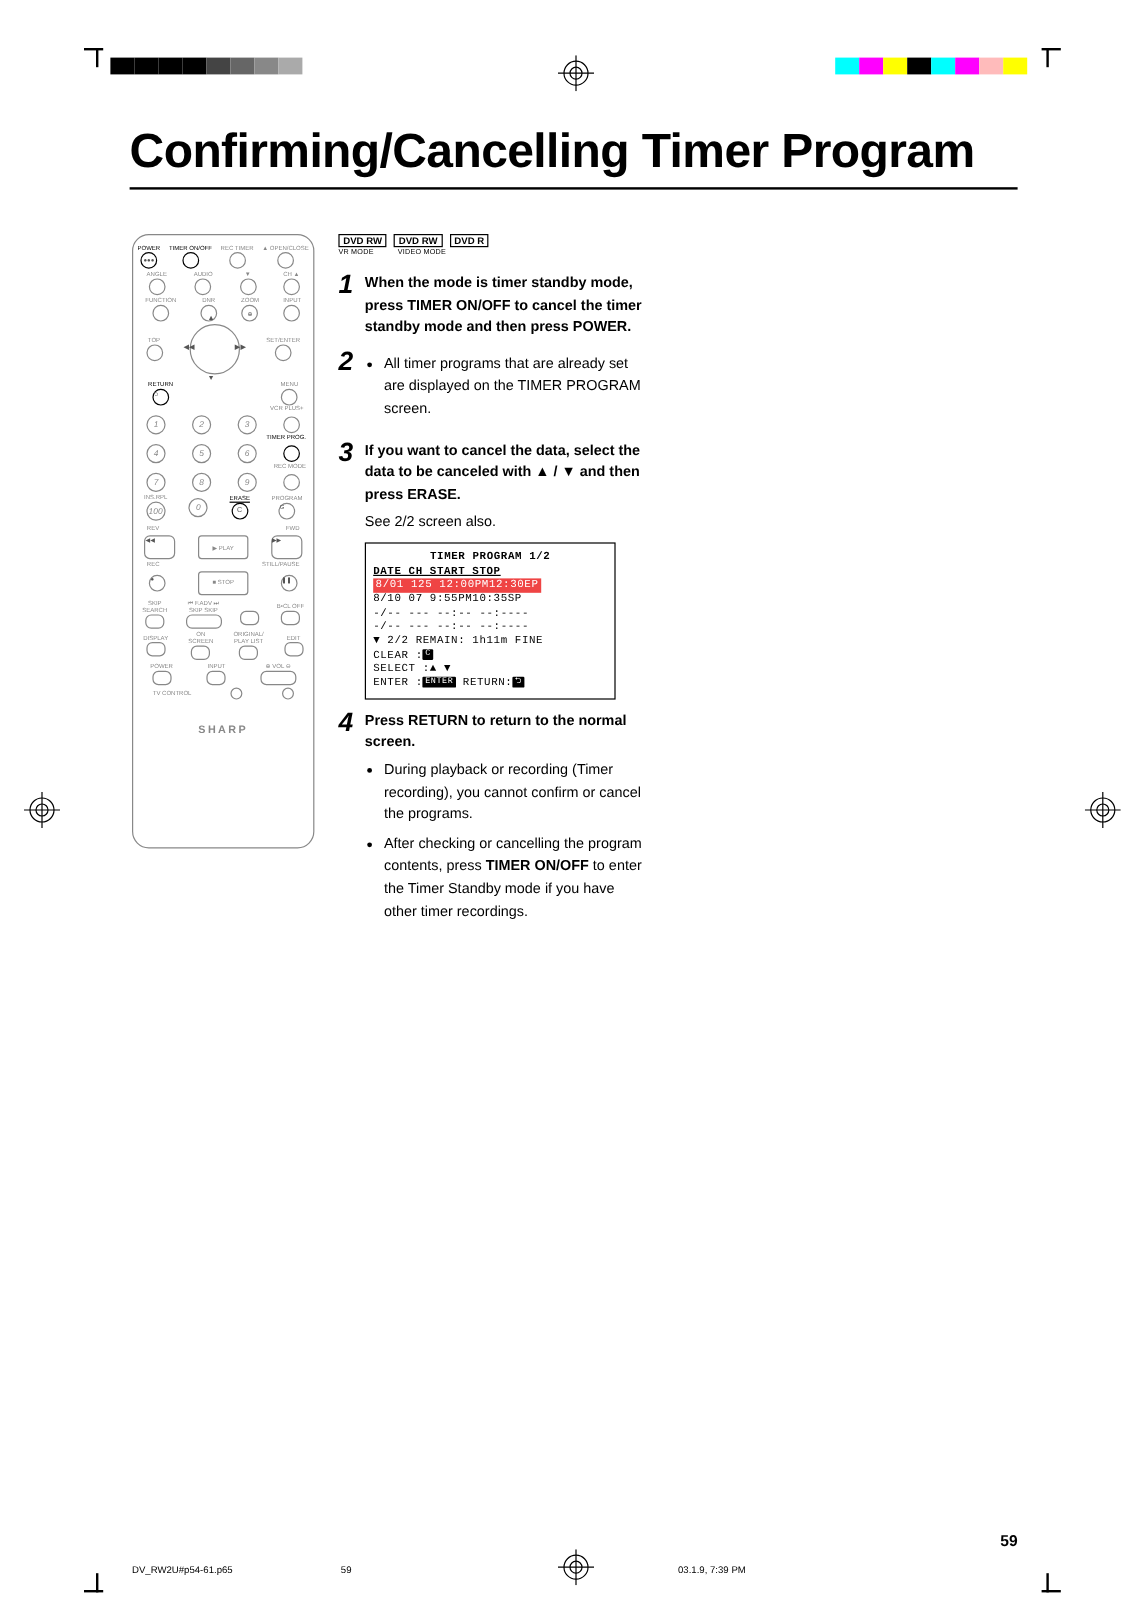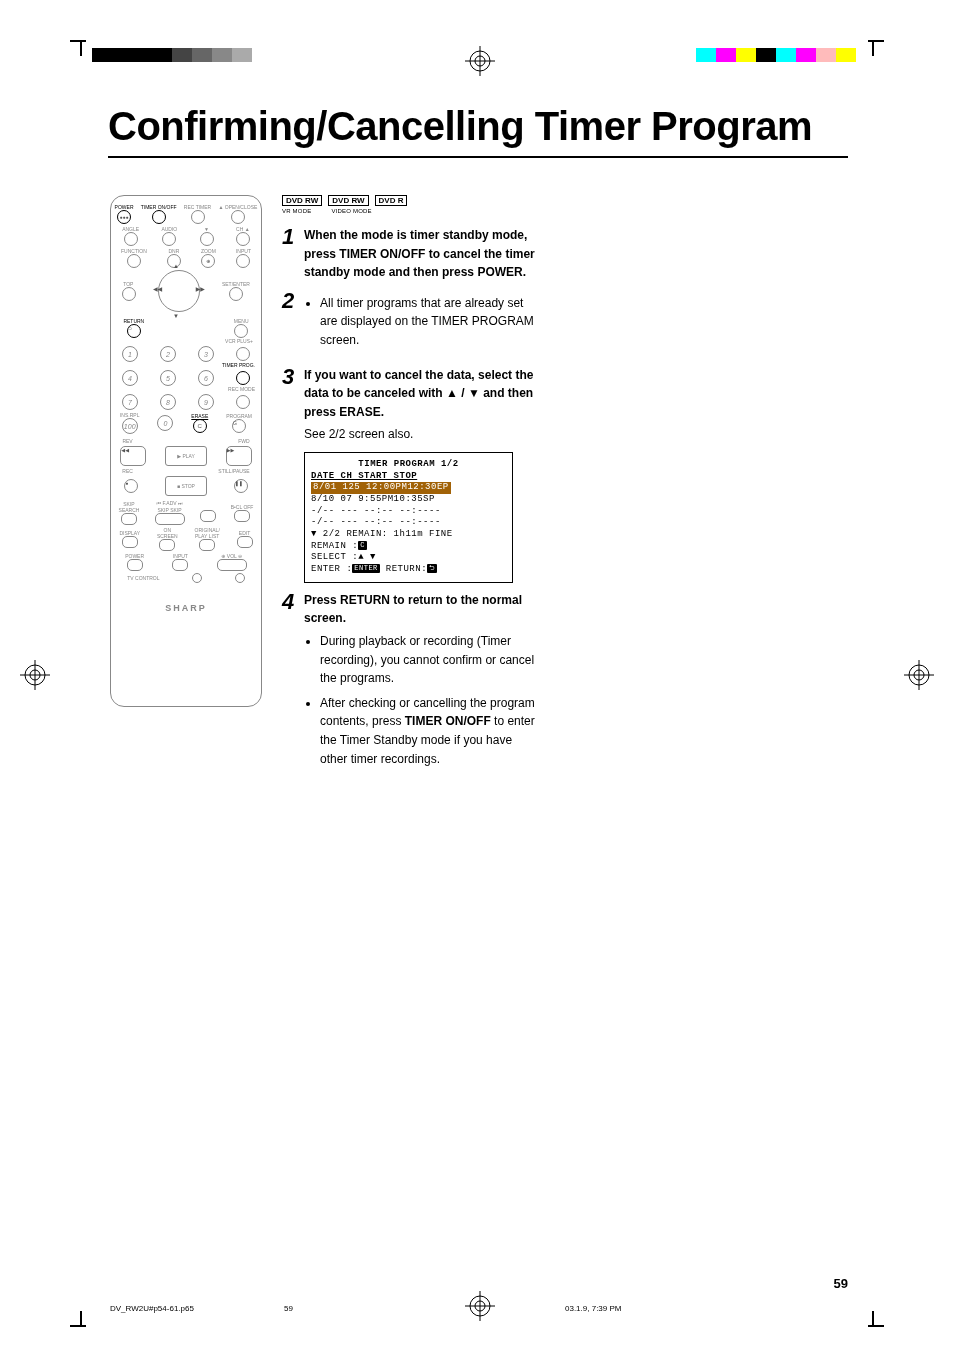--- a/index.html
+++ b/index.html
@@ -73,21 +73,21 @@
   .screen-box {
     border: 1px solid #000;
     padding: 6px 6px;
     font-family: "Courier New", monospace;
     font-size: 9px;
     line-height: 1.3;
     margin: 6px 0 8px 22px;
     width: 195px;
     letter-spacing: 0.5px;
   }
-  .screen-box .row-inv { background: #a16207; color: #fff; padding: 0 2px; display:inline-block; }
+  .screen-box .row-inv { background: #ef4444; color: #fff; padding: 0 2px; display:inline-block; }
   .screen-box2 {
     border: 1px solid #000;
     padding: 34px 6px;
     font-family: "Courier New", monospace;
     font-size: 9px;
     line-height: 1.3;
     margin: 18px 0 8px 22px;
     width: 195px;
     height: 90px;
     letter-spacing: 0.3px;
@@ -372,21 +372,21 @@
   </div>
 
   <div class="screen-box">
     <div style="text-align:center; font-weight:bold;">TIMER PROGRAM  1/2</div>
     <div style="font-weight:bold;text-decoration:underline;">DATE  CH  START STOP</div>
     <div><span class="row-inv">8/01 125  12:00PM12:30EP</span></div>
     <div> 8/10  07   9:55PM10:35SP</div>
     <div> -/--  ---  --:-- --:----</div>
     <div> -/--  ---  --:-- --:----</div>
     <div>▼ 2/2 REMAIN: 1h11m FINE</div>
-    <div><span>REMAIN  :</span><span class="tiny-icon">C</span></div>
+    <div><span>CLEAR  :</span><span class="tiny-icon">C</span></div>
     <div>SELECT :▲ ▼</div>
     <div><span>ENTER  :</span><span class="tiny-icon">ENTER</span><span>  RETURN:</span><span class="tiny-icon">⮌</span></div>
   </div>
 
   <div class="step">
     <div class="step-num">4</div>
     <div class="step-body">
       <span class="strong"><span>Press </span><span style="font-weight:800;">RETURN</span><span> to return to the normal screen.</span></span>
       <ul class="bullets">
         <li>During playback or recording (Timer recording), you cannot confirm or cancel the programs.</li>

